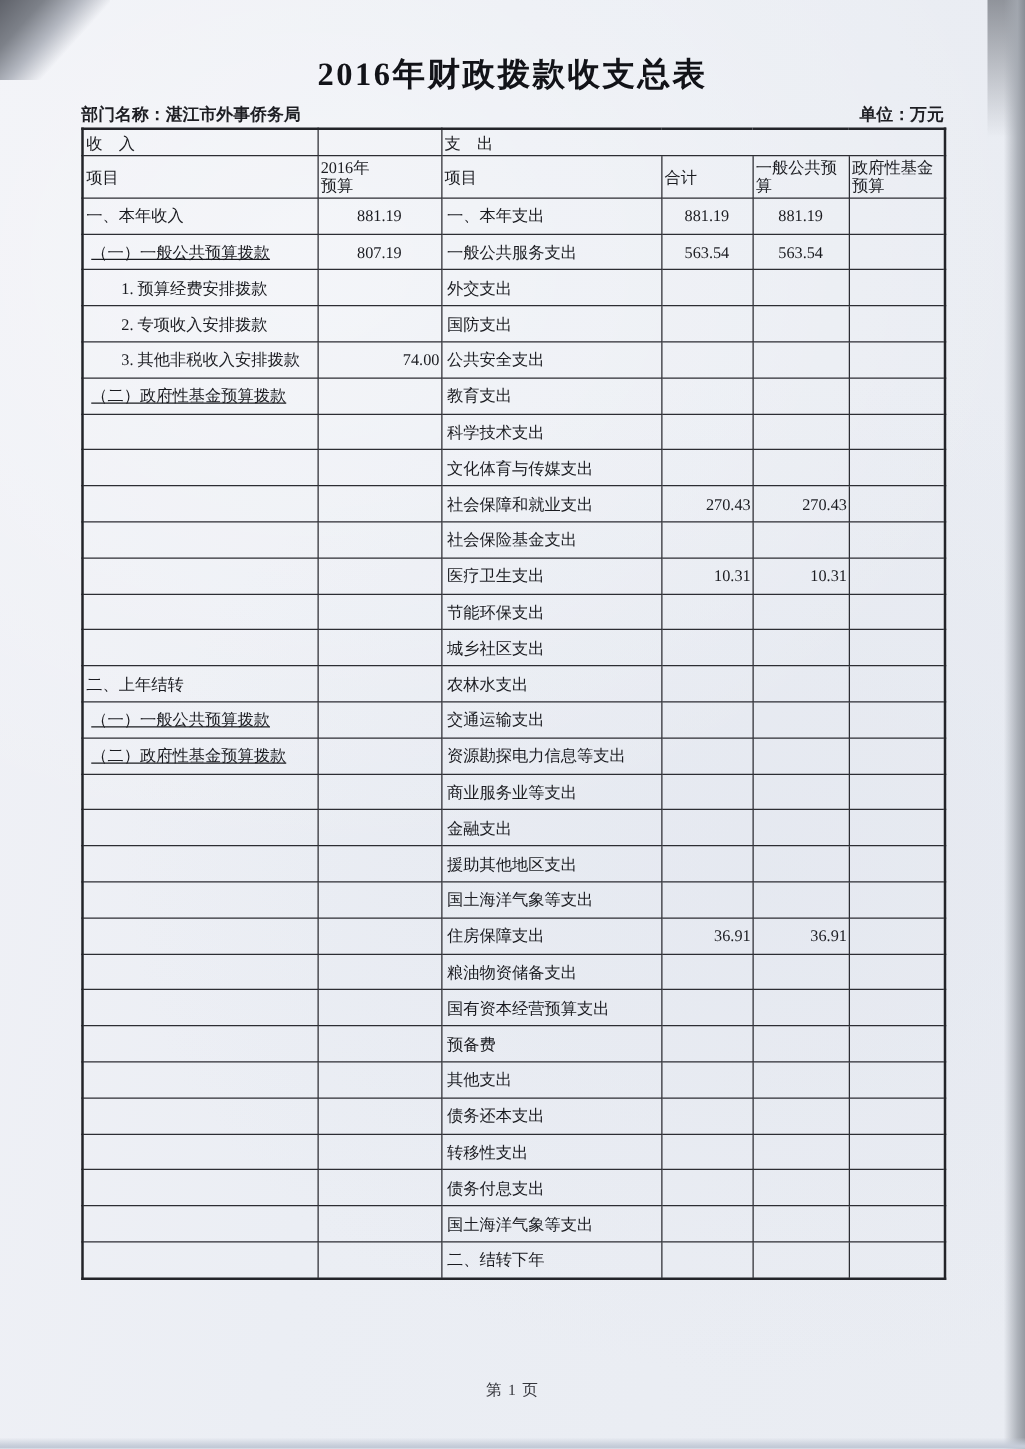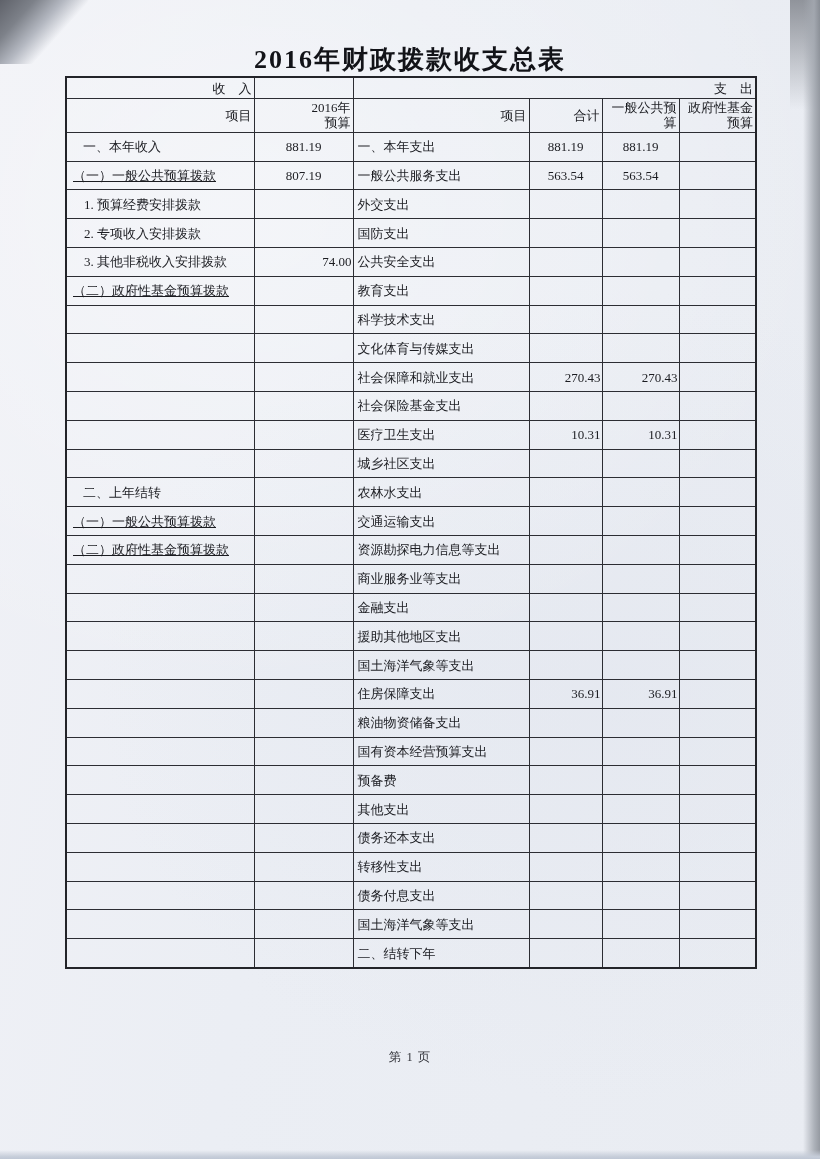--- a/index.html
+++ b/index.html
@@ -52,27 +52,27 @@
   }
   .budget th, .budget td {
     border:1px solid #2c2d33;
     vertical-align:middle;
     overflow:hidden;
     font-weight:normal;
   }
   .budget thead tr.gh-row { height:21px; }
   .budget thead tr.ch-row { height:34px;padding-left:12px; }
   .budget th {
-    text-align:right; white-space:pre-line; line-height:15px; padding:0 2px;
+    text-align:left; white-space:pre-line; line-height:15px; padding:0 2px;
   }
   .budget tbody td { height:27.8px; line-height:15px; }
   .c-item { text-align:left; padding:0 2px; }
-  .ind0 { padding-left:16px; }
+  .ind0 { padding-left:2px; }
   .ind1 { padding-left:6px;text-decoration:underline; }
-  .ind2 { padding-left:17px; }
+  .ind2 { padding-left:30px; }
   .c-out { padding-left:4px; }
   .tc { text-align:center !important; padding-left:2px !important; }
   .c-val { padding:0; }
   .vc { text-align:center; }
   .vr { text-align:right; padding-right:1px; }
   .page-num {
     width:690px; margin:80px 0 0 65px; text-align:center;
     font-size:12.5px; letter-spacing:1px; color:#34353b;
   }
 </style>
@@ -80,20 +80,24 @@
 <body>
 
 <div class="page">
   <div class="corner-tl"></div>
   <div class="corner-tr"></div>
   <div class="edge-right"></div>
   <div class="edge-bottom"></div>
 
   <h1 class="title">2016年财政拨款收支总表</h1>
 
+  <div class="meta">
+    <span>部门名称：湛江市外事侨务局</span>
+    <span>单位：万元</span>
+  </div>
 
   <table class="budget">
     <colgroup>
       <col style="width:188px">
         <col style="width:99px">
         <col style="width:176px">
       <col style="width:73px">
         <col style="width:77px">
         <col style="width:77px">
     </colgroup>
@@ -198,20 +202,28 @@
           <td class="c-item ind0"></td>
           <td class="c-val vc"></td>
           <td class="c-item c-out">医疗卫生支出</td>
           <td class="c-val vr">10.31</td>
           <td class="c-val vr">10.31</td>
           <td class="c-val vc"></td>
         </tr>
         <tr>
           <td class="c-item ind0"></td>
           <td class="c-val vc"></td>
+          <td class="c-item c-out">节能环保支出</td>
+          <td class="c-val vc"></td>
+          <td class="c-val vc"></td>
+          <td class="c-val vc"></td>
+        </tr>
+        <tr>
+          <td class="c-item ind0"></td>
+          <td class="c-val vc"></td>
           <td class="c-item c-out">城乡社区支出</td>
           <td class="c-val vc"></td>
           <td class="c-val vc"></td>
           <td class="c-val vc"></td>
         </tr>
         <tr>
           <td class="c-item ind0">二、上年结转</td>
           <td class="c-val vc"></td>
           <td class="c-item c-out">农林水支出</td>
           <td class="c-val vc"></td>

